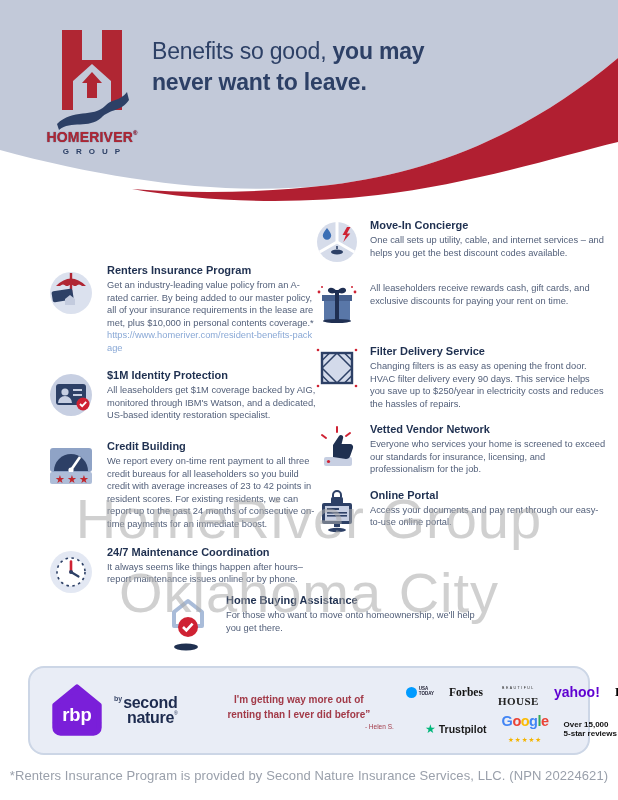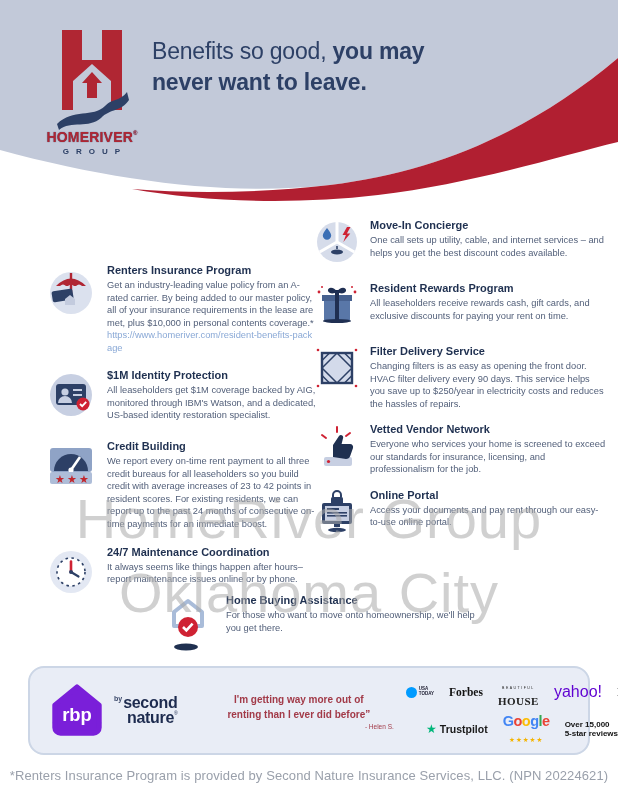--- a/index.html
+++ b/index.html
@@ -52,21 +52,21 @@
   .quote-attr { font-size:6.5px; font-weight:400; text-align:right; margin-top:1px; }
   .media { flex:1; display:flex; flex-direction:column; gap:5px; align-items:center; }
   .mrow { display:flex; align-items:center; gap:15px; }
   .usat { display:flex; align-items:center; gap:2px; }
   .usat-dot { width:11px; height:11px; border-radius:50%; background:#009bff; }
   .usat-txt { font-size:4.5px; font-weight:800; color:#1a1a2e; line-height:1.1; }
   .forbes { font-family:"Liberation Serif", serif; font-weight:700; font-size:11.5px; color:#121212; }
   .house { text-align:center; line-height:1; }
   .house-top { font-size:3.5px; letter-spacing:1.5px; color:#222; }
   .house-main { font-family:"Liberation Serif", serif; font-weight:700; font-size:11px; letter-spacing:0.5px; color:#222; }
-  .yahoo { font-size:16px; font-weight:400; color:#5f01d1; }
+  .yahoo { font-size:14px; font-weight:700; color:#5f01d1; }
   .inc { font-family:"Liberation Serif", serif; font-weight:900; font-size:13px; color:#000; }
   .trustpilot { display:flex; align-items:center; gap:3px; }
   .tp-star { font-family:"DejaVu Sans", sans-serif; color:#00b67a; font-size:12px; }
   .tp-word { font-size:10.5px; font-weight:700; color:#191919; }
   .google { text-align:center; line-height:1; }
   .gword { font-size:14.5px; font-weight:700; letter-spacing:-0.5px; }
   .g1{color:#4285F4;} .g2{color:#EA4335;} .g3{color:#FBBC05;} .g4{color:#4285F4;} .g5{color:#34A853;} .g6{color:#EA4335;}
   .gstars { font-family:"DejaVu Sans", sans-serif; font-size:6.5px; color:#f4b400; letter-spacing:1px; }
   .reviews { font-size:8px; font-weight:700; color:#111; line-height:1.15; text-align:left; }
 
@@ -201,21 +201,20 @@
           <rect x="21" y="8" width="4" height="30" fill="#1f2f52"></rect>
           <path d="M23,10 c-3,-6 -10,-5 -9,-1 c1,3 6,3 9,1 z M23,10 c3,-6 10,-5 9,-1 c-1,3 -6,3 -9,1 z" fill="#1f2f52"></path>
           <ellipse cx="23" cy="39" rx="14" ry="2" fill="#1f2f52"></ellipse>
           <circle cx="5" cy="10" r="1.4" fill="#cf2233"></circle>
             <circle cx="41" cy="10" r="1.4" fill="#cf2233"></circle>
           <circle cx="8" cy="5" r="1" fill="#cf2233"></circle>
             <circle cx="38" cy="5" r="1" fill="#cf2233"></circle>
         </svg>
       </div>
       <div class="btext">
-        <div class="btitle">Resident Rewards Program</div>
         <div class="bbody">All leaseholders receive rewards cash, gift cards, and exclusive discounts for paying your rent on time.</div>
       </div>
     </div>
 
     <div class="benefit">
       <div class="bicon">
         <svg width="46" height="46" viewBox="0 0 46 46">
           <rect x="8" y="8" width="30" height="30" fill="#d3daea" stroke="#2d4066" stroke-width="2.4"></rect>
           <path d="M8,23 L23,8 M23,8 L38,23 M8,23 L23,38 M23,38 L38,23 M8,15.5 L15.5,8 M30.5,8 L38,15.5 M8,30.5 L15.5,38 M30.5,38 L38,30.5" stroke="#2d4066" stroke-width="1.5" fill="none"></path>
           <circle cx="4" cy="5" r="1.3" fill="#cf2233"></circle>

